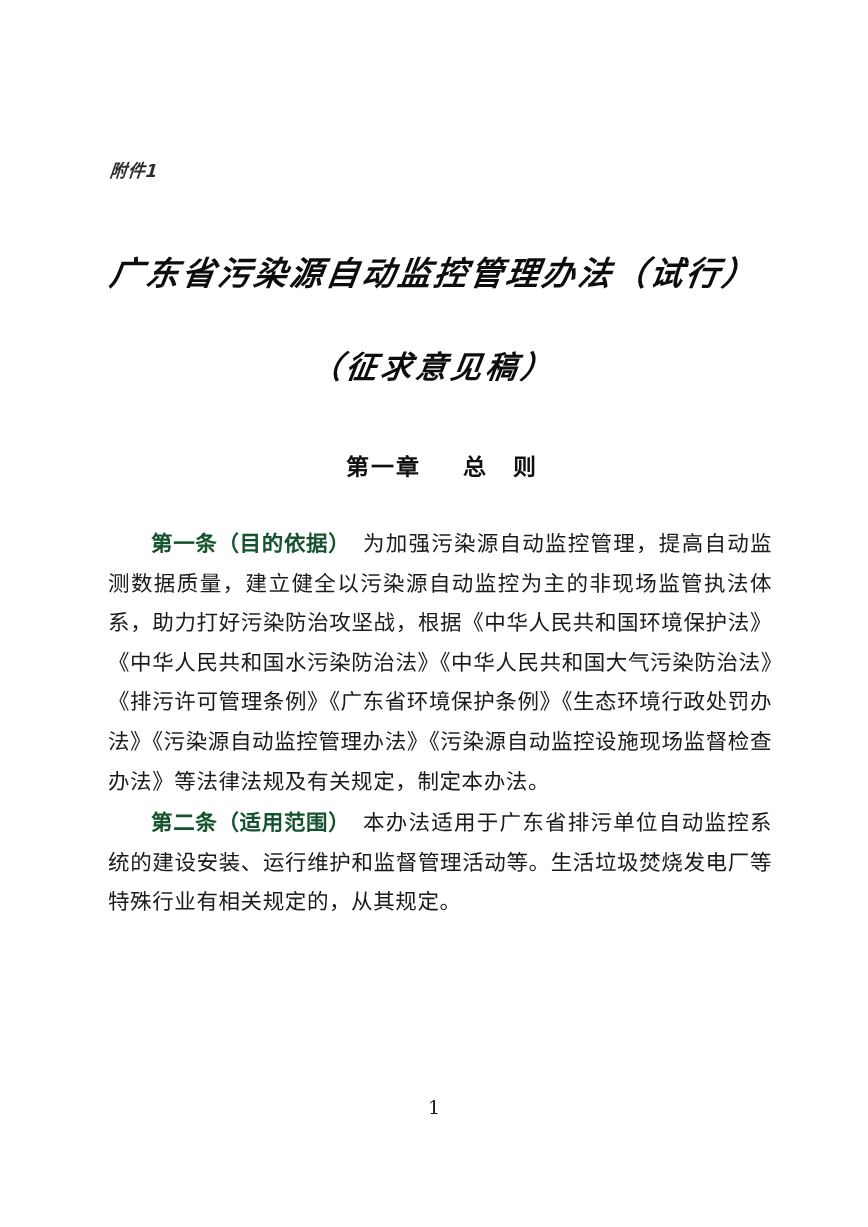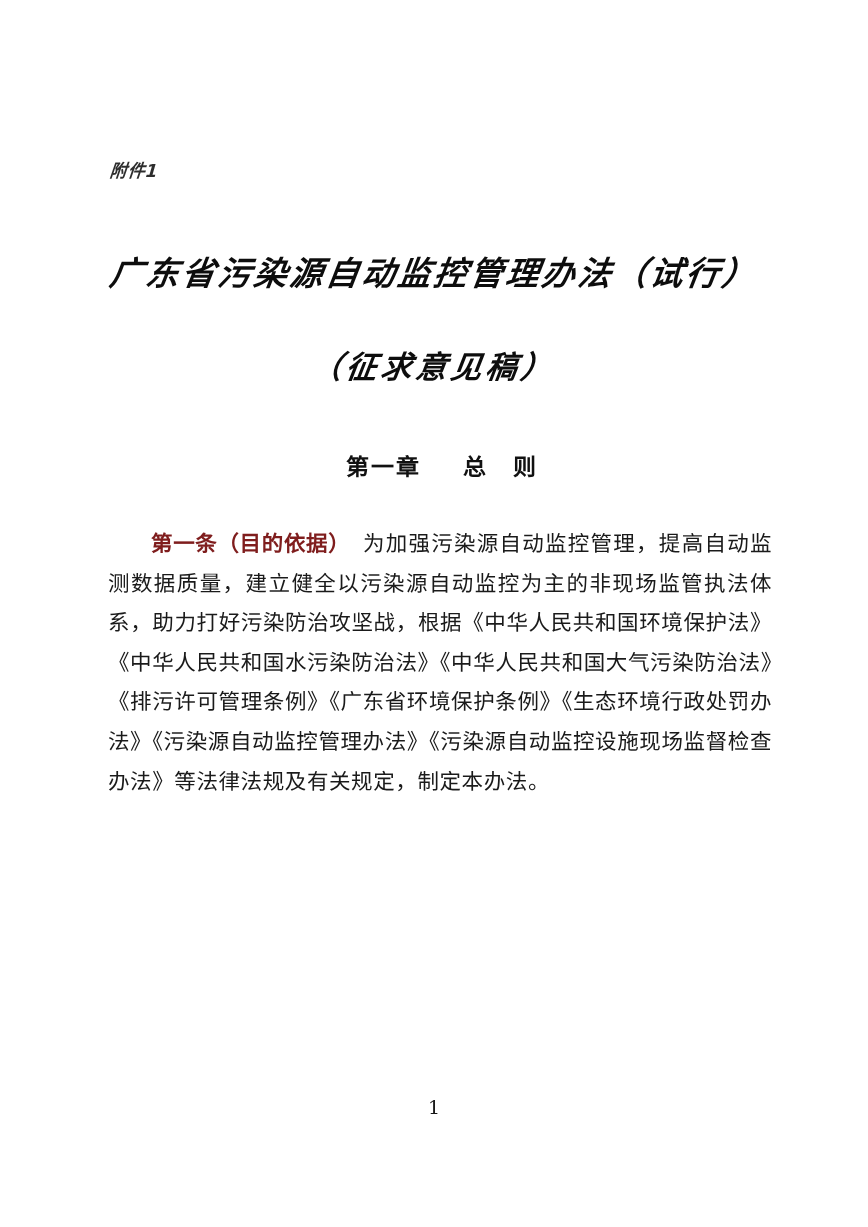--- a/index.html
+++ b/index.html
@@ -103,21 +103,21 @@
     text-justify: inter-character;
     text-indent: 43px;
     letter-spacing: 0.6px;
     font-weight: 400;
   }
   .para .article-head {
     font-family: "DejaVu Sans", "Liberation Sans", sans-serif;
     font-weight: 700;
     font-size: 21.5px;
     letter-spacing: 0px;
-    color: #7f1d1d;
+    color: #14532d;
   }
   .para .head-gap {
     display: inline-block;
     width: 12px;
   }
 
   
   .page-number {
     position: absolute;
     left: 0;
@@ -146,19 +146,22 @@
     <span class="gap"></span>
     <span>总　则</span>
   </div>
 
   <div class="body-area">
 
     <p class="para">
       <span class="article-head">第一条（目的依据）</span><span class="head-gap"></span><span>为加强污染源自动监控管理，提高自动监测数据质量，建立健全以污染源自动监控为主的非现场监管执法体系，助力打好污染防治攻坚战，根据《中华人民共和国环境保护法》《中华人民共和国水污染防治法》《中华人民共和国大气污染防治法》《排污许可管理条例》《广东省环境保护条例》《生态环境行政处罚办法》《污染源自动监控管理办法》《污染源自动监控设施现场监督检查办法》等法律法规及有关规定，制定本办法。</span>
     </p>
 
+    <p class="para">
+      <span class="article-head">第二条（适用范围）</span><span class="head-gap"></span><span>本办法适用于广东省排污单位自动监控系统的建设安装、运行维护和监督管理活动等。生活垃圾焚烧发电厂等特殊行业有相关规定的，从其规定。</span>
+    </p>
 
 
   </div>
 
   <div class="page-number">1</div>
 
 </div>
 
 </body></html>

